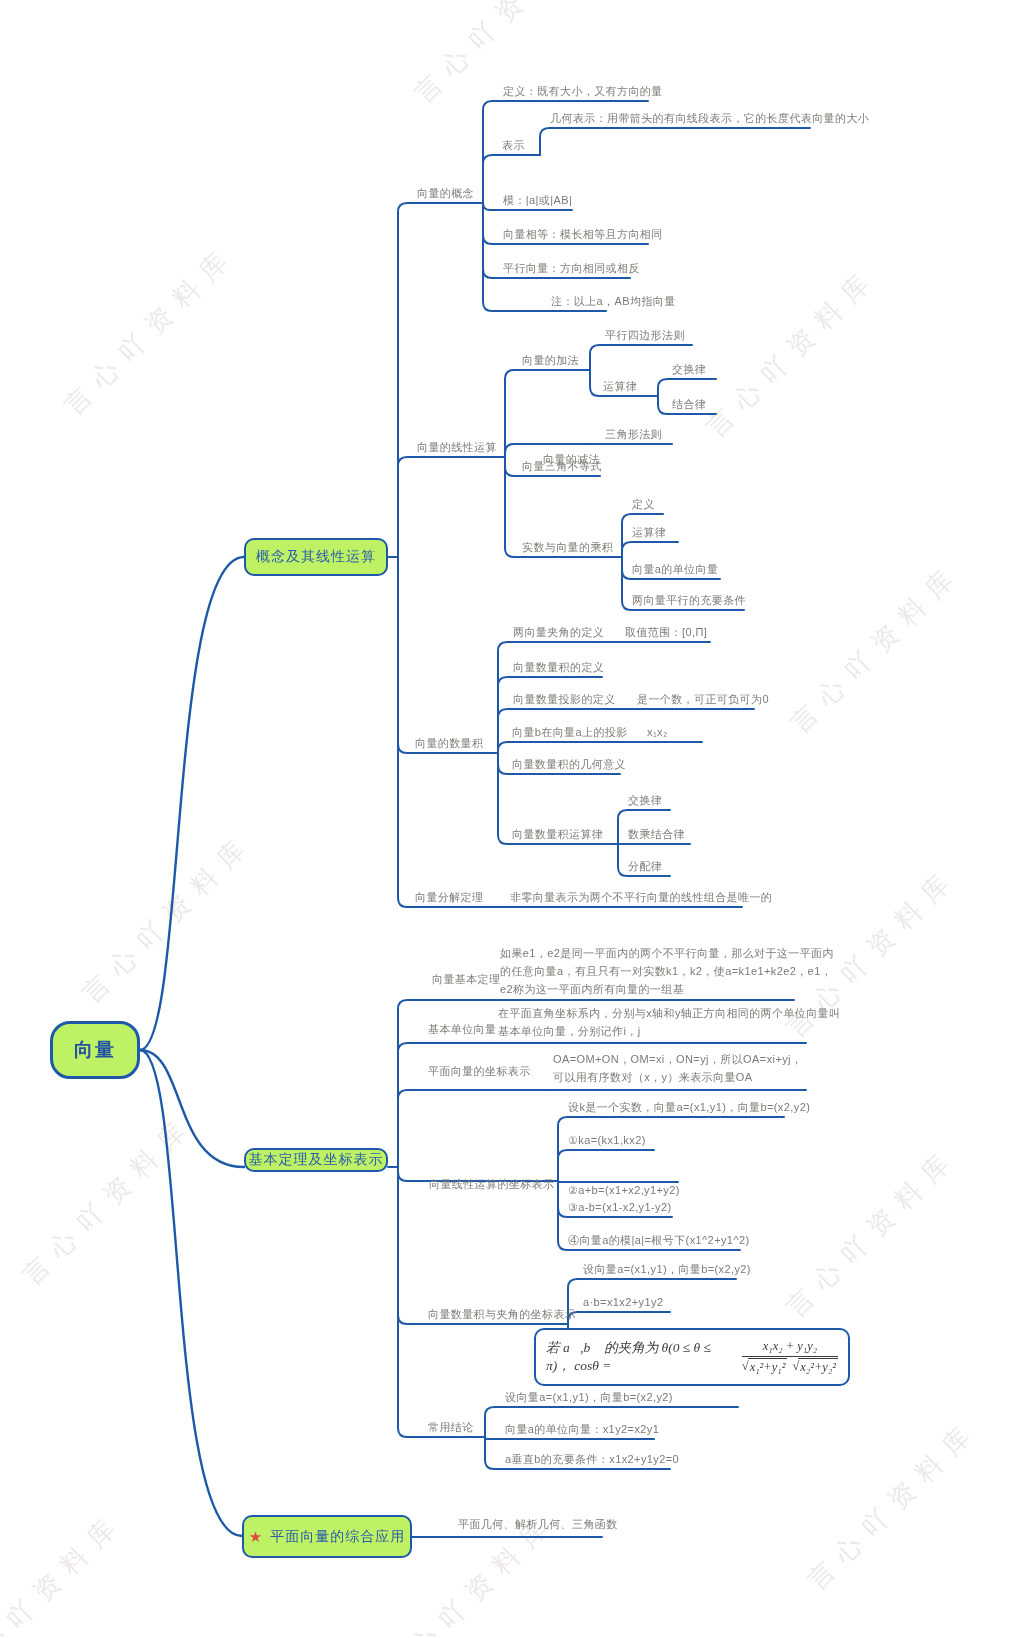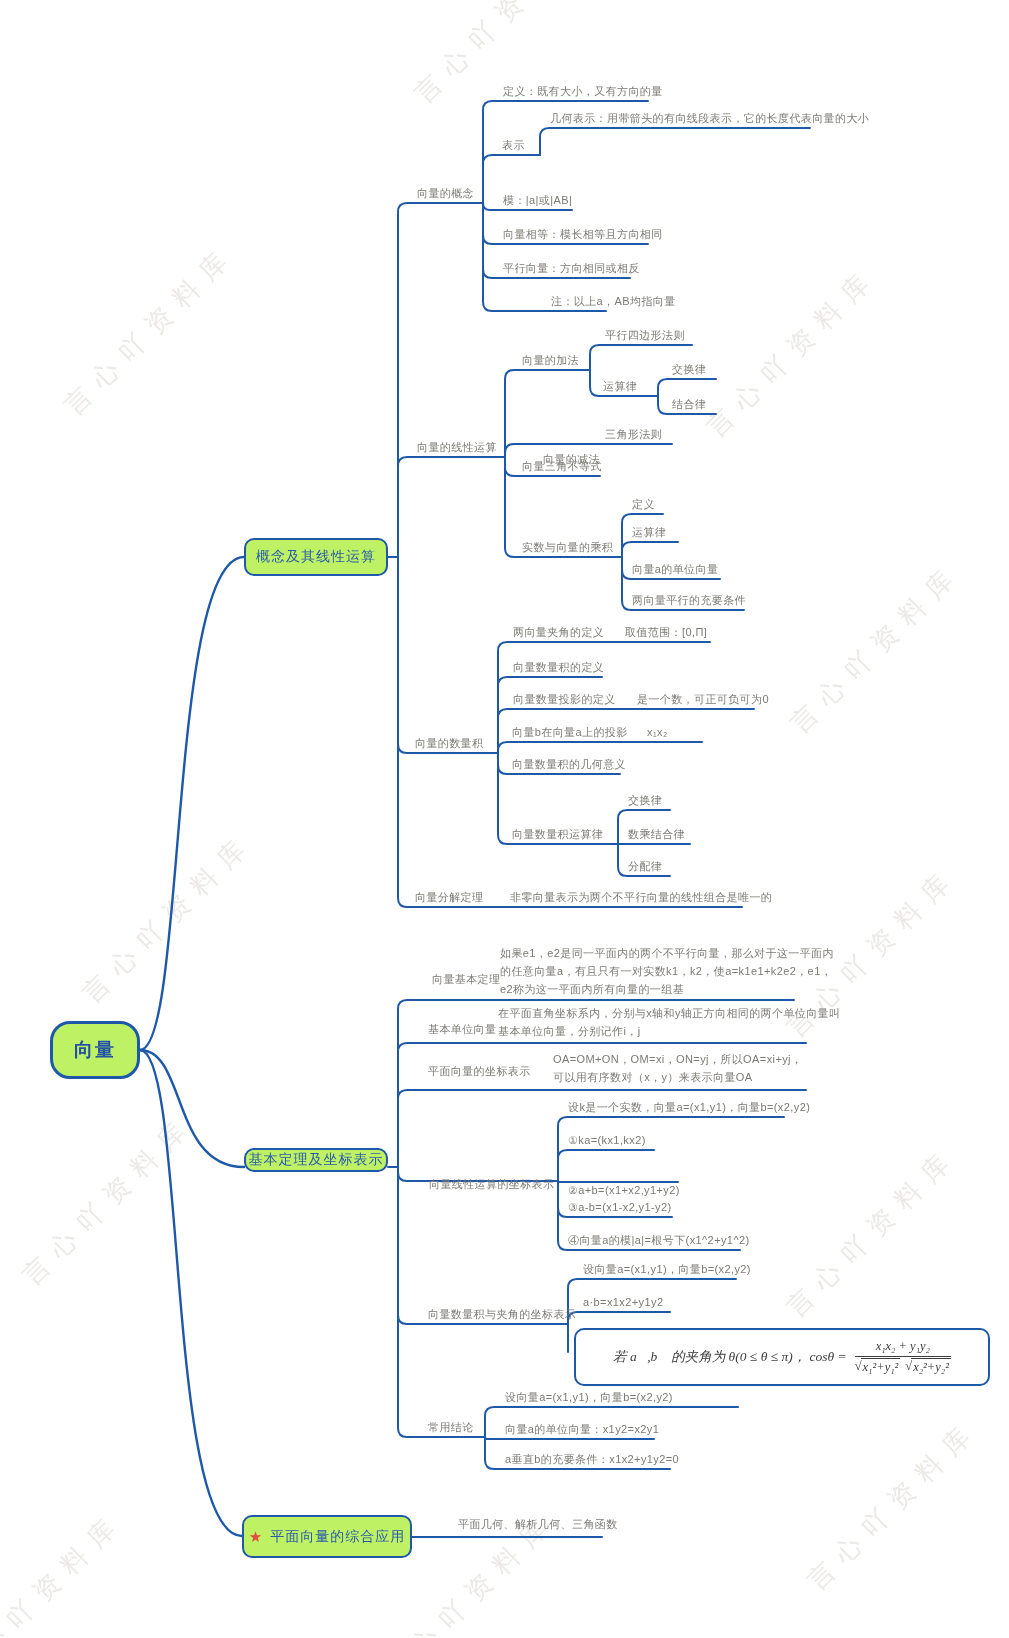--- a/index.html
+++ b/index.html
@@ -140,21 +140,21 @@
   <div class="node" style="left:244px;top:538px;width:144px;height:38px">概念及其线性运算</div>
 
   <div class="node" style="left:244px;top:1148px;width:144px;height:24px">基本定理及坐标表示</div>
 
   <div class="node" style="left:242px;top:1515px;width:170px;height:43px">
     <span class="star">★</span>
     <span>平面向量的综合应用</span>
   </div>
 
 
-  <div class="formula" style="left:574px;top:1328px;width:416px;height:58px">
+  <div class="formula" style="left:534px;top:1328px;width:316px;height:58px">
     <span>若 a⃗,b⃗ 的夹角为 θ(0 ≤ θ ≤ π)，  cosθ =</span>
     <span class="frac">
       <span class="num">x₁x₂ + y₁y₂</span>
       <span class="den">
         <span class="rad">√<i class="vin">x₁²+y₁²</i></span>
         <span class="rad">√<i class="vin">x₂²+y₂²</i></span>
       </span>
     </span>
   </div>
 

